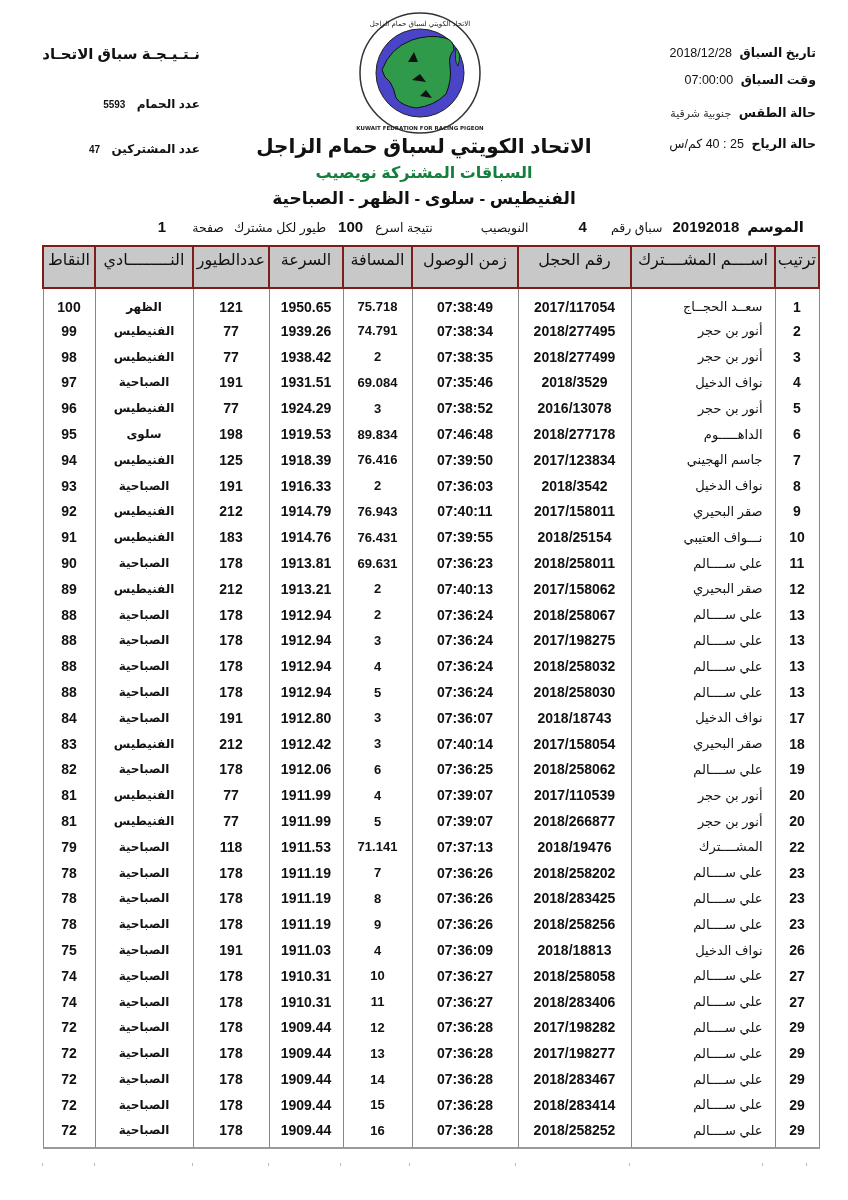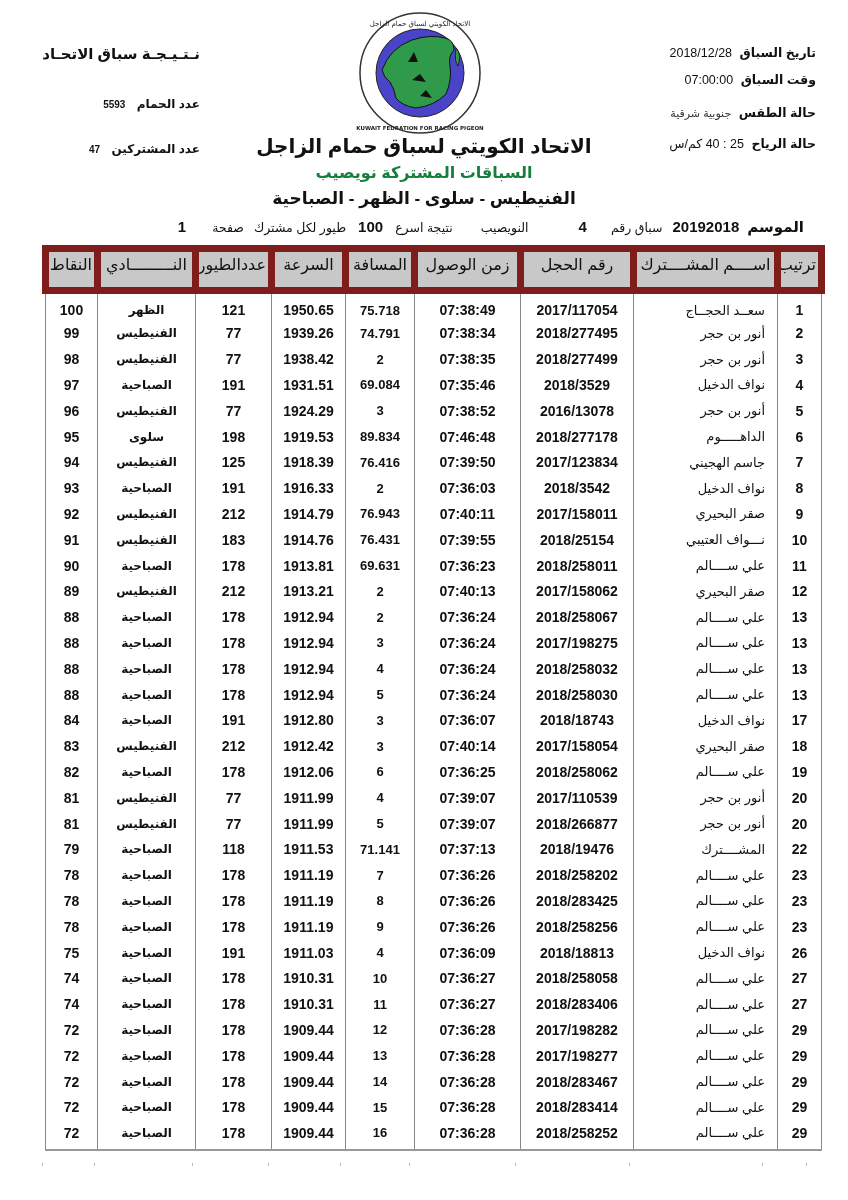--- a/index.html
+++ b/index.html
@@ -29,21 +29,21 @@
     .t3 { top: 188px; font-size: 17px; font-weight: bold; }
 
     
     .info { top: 218px; right: 44px; left: 55px; direction: rtl; display: flex; align-items: baseline; white-space: nowrap; font-size: 12.5px; }
     .info span { display: inline-block; }
     .info .big { font-size: 15px; font-weight: bold; }
 
     
     .tbl-wrap { left: 42px; top: 245px; width: 764px; }
     table { width: 100%; border-collapse: collapse; direction: rtl; table-layout: fixed; }
-    th { background: #c8c8c8; font-size: 16px; font-weight: normal; height: 42px; border: 7px solid #7f1d1d; padding: 0 2px; text-align: center; white-space: nowrap; overflow: hidden; vertical-align: top; padding-top: 3px; }
+    th { background: #c8c8c8; font-size: 16px; font-weight: normal; height: 42px; border: 2px solid #7f1d1d; padding: 0 2px; text-align: center; white-space: nowrap; overflow: hidden; vertical-align: top; padding-top: 3px; }
     td { height: 25.8px; font-size: 14px; font-weight: bold; text-align: center; border-left: 1px solid #888; border-right: 1px solid #888; white-space: nowrap; overflow: hidden; }
     tbody tr:first-child td { padding-top: 6px; height: 30px; }
     tbody tr:last-child td { border-bottom: 2px solid #999; height: 30px; padding-bottom: 4px; }
     td.name { text-align: right; padding-right: 12px; font-size: 13px; font-weight: normal; }
     td.club { font-size: 12px; font-weight: bold; }
     td.dist { font-size: 13px; }
     td.rank { font-size: 14px; }
 
     .dots { top: 1163px; left: 42px; width: 764px; height: 4px; }
     .dots i { position: absolute; top: 0; width: 1px; height: 3px; background: #bbb; }
@@ -92,21 +92,21 @@
 
 <div class="abs center-title t1">الاتحاد الكويتي لسباق حمام الزاجل</div>
 <div class="abs center-title t2">السباقات المشتركة نويصيب</div>
 <div class="abs center-title t3">الفنيطيس - سلوى - الظهر - الصباحية</div>
 
 <div class="abs info">
   <span class="big" style="margin-left:8px;">الموسم</span>
   <span class="big" style="margin-left:10px;">20192018</span>
   <span style="margin-left:24px;">سباق رقم</span>
   <span class="big" style="margin-left:50px;">4</span>
-  <span style="margin-left:28px;">النويصيب</span>
+  <span style="margin-left:48px;font-family:Liberation Serif, serif;">النويصيب</span>
   <span style="margin-left:12px;">نتيجة اسرع</span>
   <span class="big" style="margin-left:12px;">100</span>
   <span style="margin-left:10px;">طيور لكل مشترك</span>
   <span style="margin-left:26px;">صفحة</span>
   <span class="big">1</span>
 </div>
 
 <div class="abs tbl-wrap">
   <table>
     <colgroup>

